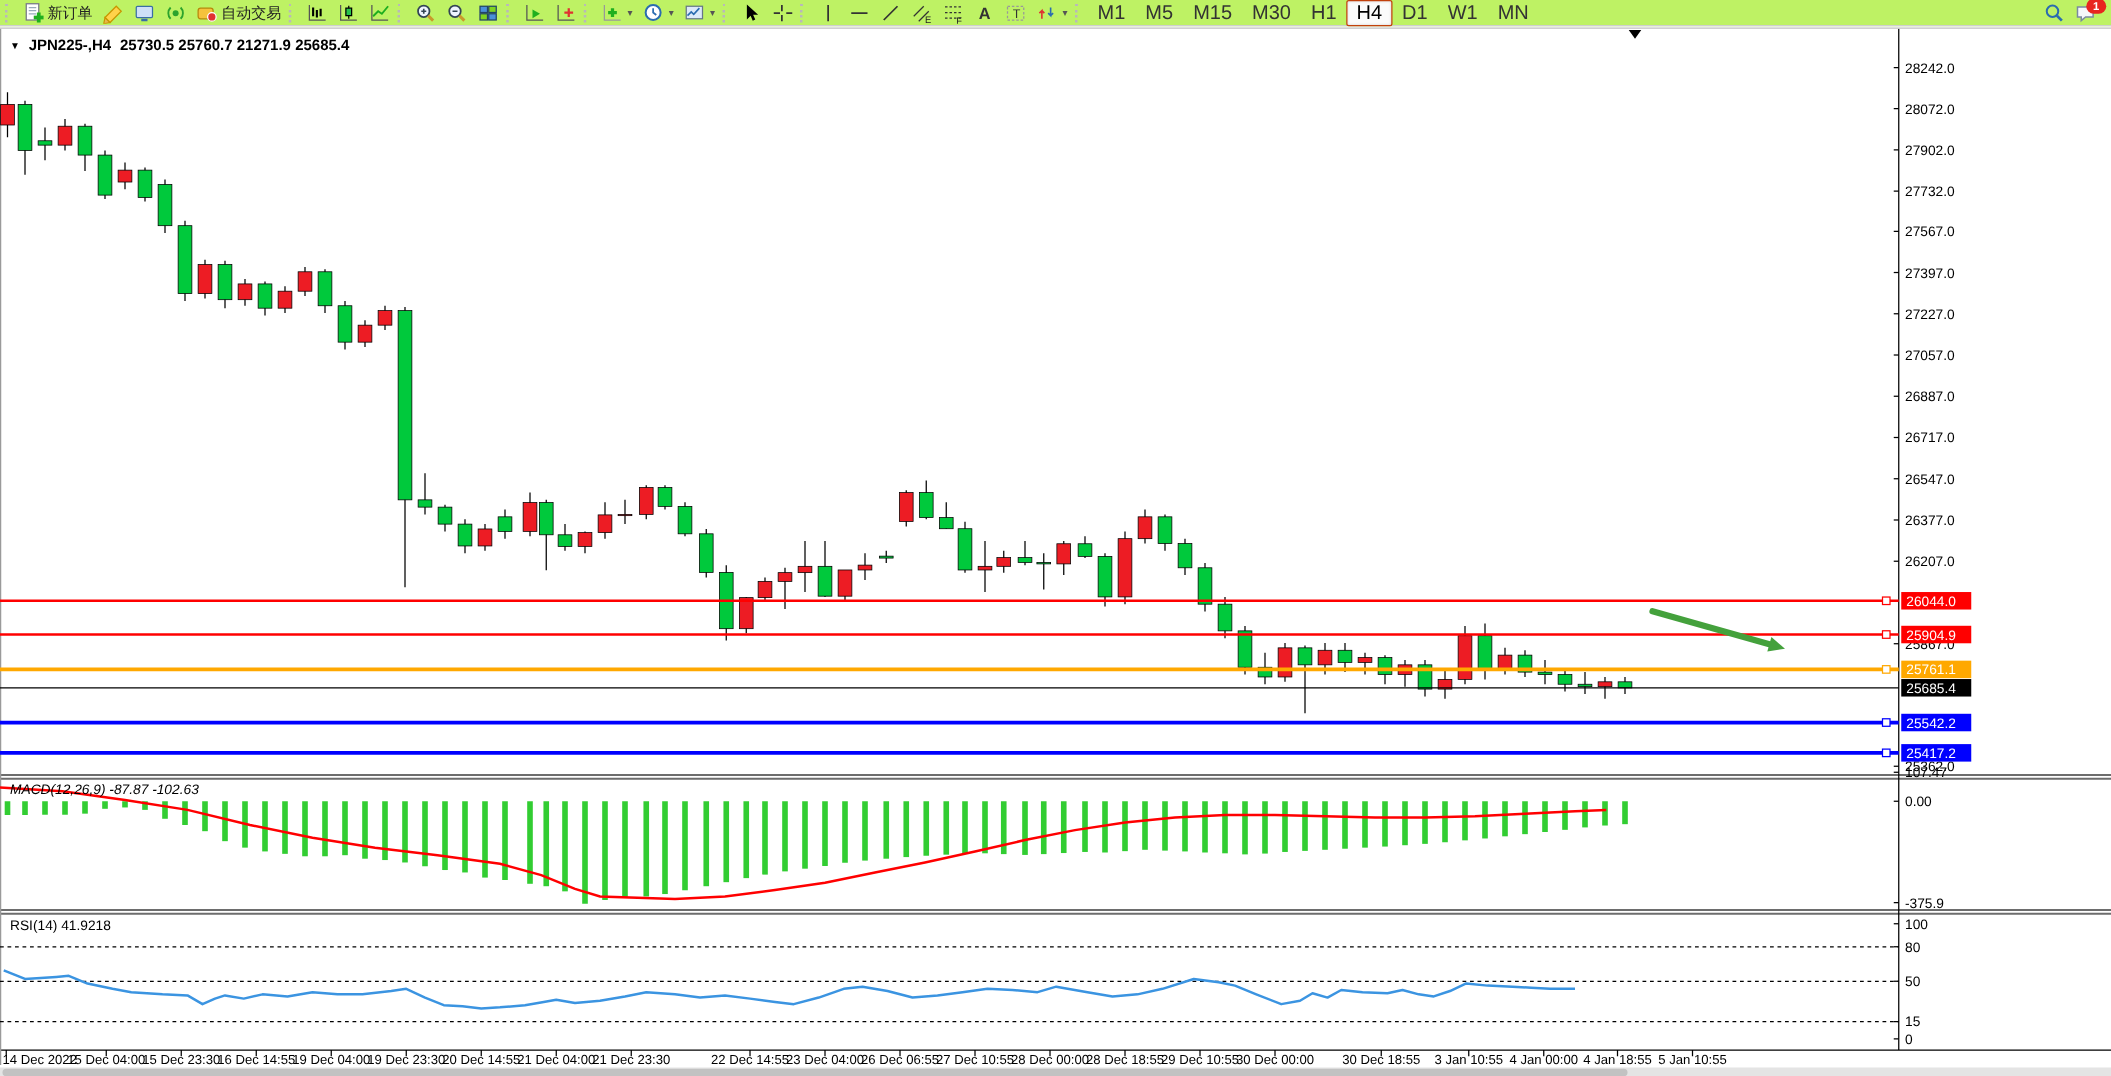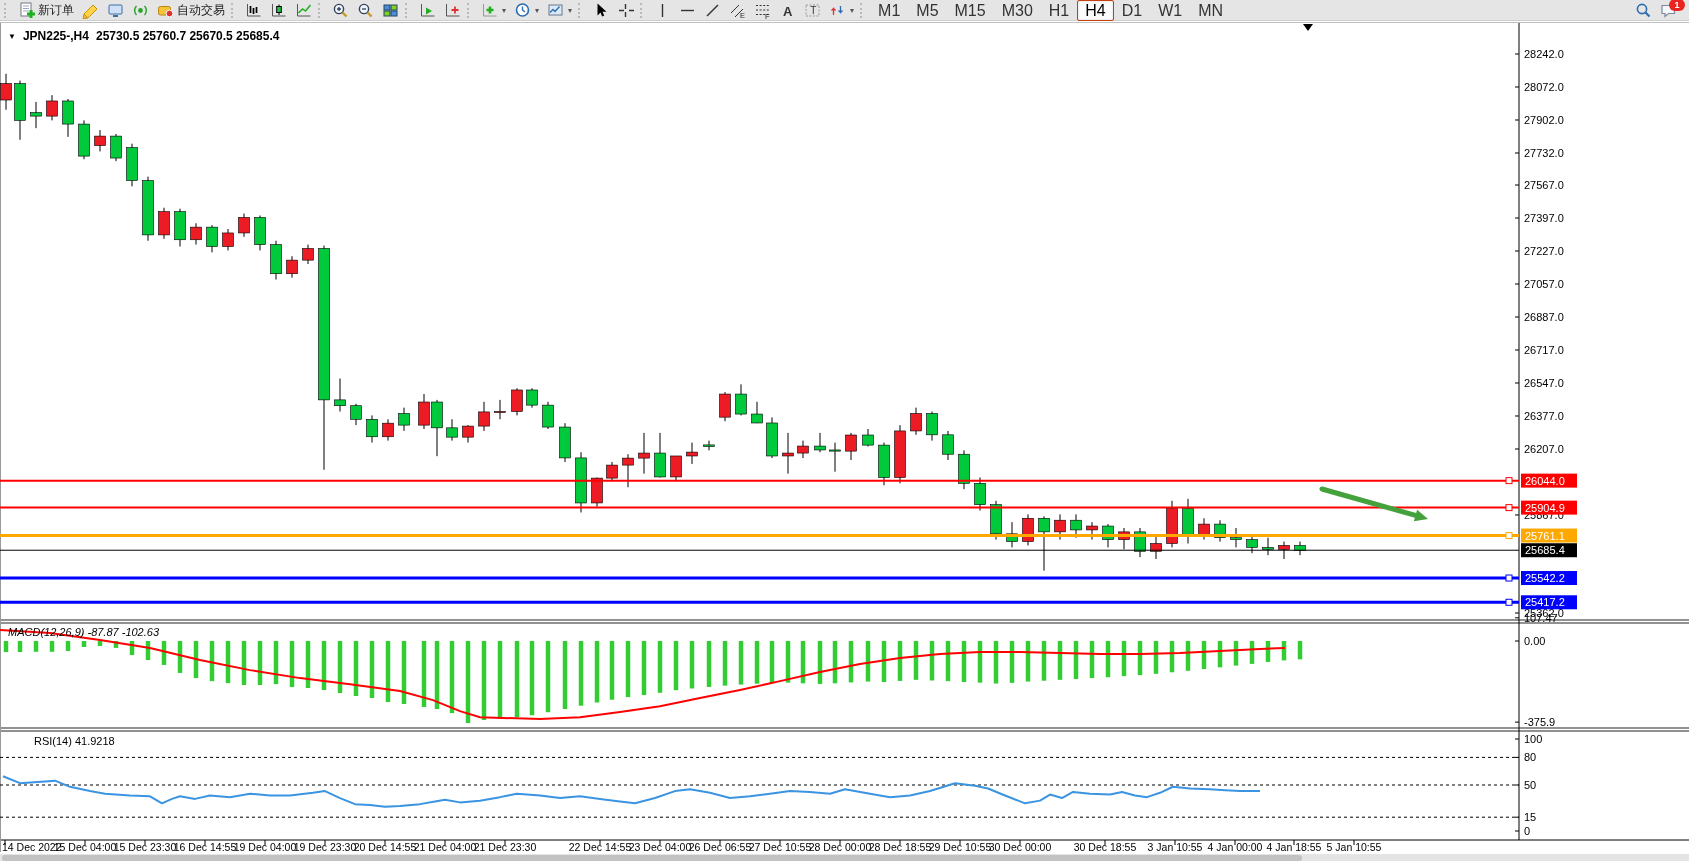--- a/index.html
+++ b/index.html
@@ -1,38 +1,38 @@
 <!DOCTYPE html>
 <html><head>
 <meta charset="utf-8">
 <style>
   html,body{margin:0;padding:0;background:#fff;width:1689px;height:861px;overflow:hidden;
     font-family:"Liberation Sans",sans-serif;}
   .screen{position:relative;width:1689px;height:861px;background:#fff;}
   
-  .toolbar{position:absolute;left:0;top:0;width:1689px;height:21px;background:#e5e5e5;
+  .toolbar{position:absolute;left:0;top:0;width:1689px;height:21px;background:#bef264;
     border-bottom:1px solid #cfcfcf;display:flex;align-items:center;padding:0 2px;box-sizing:border-box;z-index:20;}
   .tb-btn{height:19px;display:inline-flex;align-items:center;gap:3px;padding:0 3px;font-size:12px;
     color:#222;border:1px solid transparent;border-radius:2px;cursor:default;white-space:nowrap;}
   .tb-grip{width:4px;height:15px;border-left:2px dotted #b9b9b9;margin:0 4px 0 2px;}
   .tb-dd{font-size:8px;color:#555;margin-left:1px;}
   .tf-btn{font-size:16px;color:#333;padding:2px 7px;height:15px;line-height:15px;border:1px solid transparent;border-radius:2px;}
   .tf-btn.active{background:#fbfbfb;border:1px solid #c2410c;box-shadow:inset 0 0 2px #ccc;color:#000;}
   .tb-spacer{flex:1;}
   .chat-wrap{position:relative;display:inline-flex;}
   .chat-badge{position:absolute;top:-2px;right:-5px;min-width:12px;height:12px;border-radius:7px;
     background:#e8251f;color:#fff;font-size:9px;font-weight:bold;text-align:center;line-height:12px;padding:0 2px;}
   
   .chartwin{position:absolute;left:0;top:21px;width:1689px;height:840px;background:#fff;}
   #cv{position:absolute;left:0;top:0;}
   .overlay-label{position:absolute;font-size:11px;color:#000;z-index:6;white-space:nowrap;}
   .chart-title{left:8px;top:8px;font-weight:bold;font-size:12px;display:flex;gap:7px;align-items:center;}
   .chart-title .dd{font-size:8px;}
   .macd-label{left:8px;top:605px;font-style:italic;}
-  .rsi-label{left:8px;top:714px;margin-left:26px;}
+  .rsi-label{left:8px;top:714px;}
 </style>
 </head>
 <body>
 
 <div class="screen">
   <div class="toolbar" id="toolbar">
       <span class="tb-grip"></span>
       <span class="tb-btn">
         <span style="display: inline-flex;">
           <svg width="17" height="17" viewBox="0 0 17 17" xmlns="http://www.w3.org/2000/svg">
@@ -678,18 +678,18 @@
           <text x="1354" y="830" font-size="10.5" fill="#000" text-anchor="middle" font-family="&quot;Liberation Sans&quot;,sans-serif">5 Jan 10:55</text>
         </g>
         <g>
           <rect x="0" y="833" width="1689" height="8" fill="#e4e4e4"></rect>
           <rect x="2" y="834" width="1300" height="6" rx="3" fill="#c2c2c2"></rect>
         </g>
       </svg>
     <div class="overlay-label chart-title">
       <span class="dd">▼</span>
       <span>JPN225-,H4</span>
-      <span>25730.5 25760.7 25670.5 25685.4</span>
+      <span>25730.5 25760.7 21271.9 25685.4</span>
     </div>
     <div class="overlay-label macd-label">MACD(12,26,9) -87.87 -102.63</div>
     <div class="overlay-label rsi-label">RSI(14) 41.9218</div>
   </div>
 </div>
 
 </body></html>

